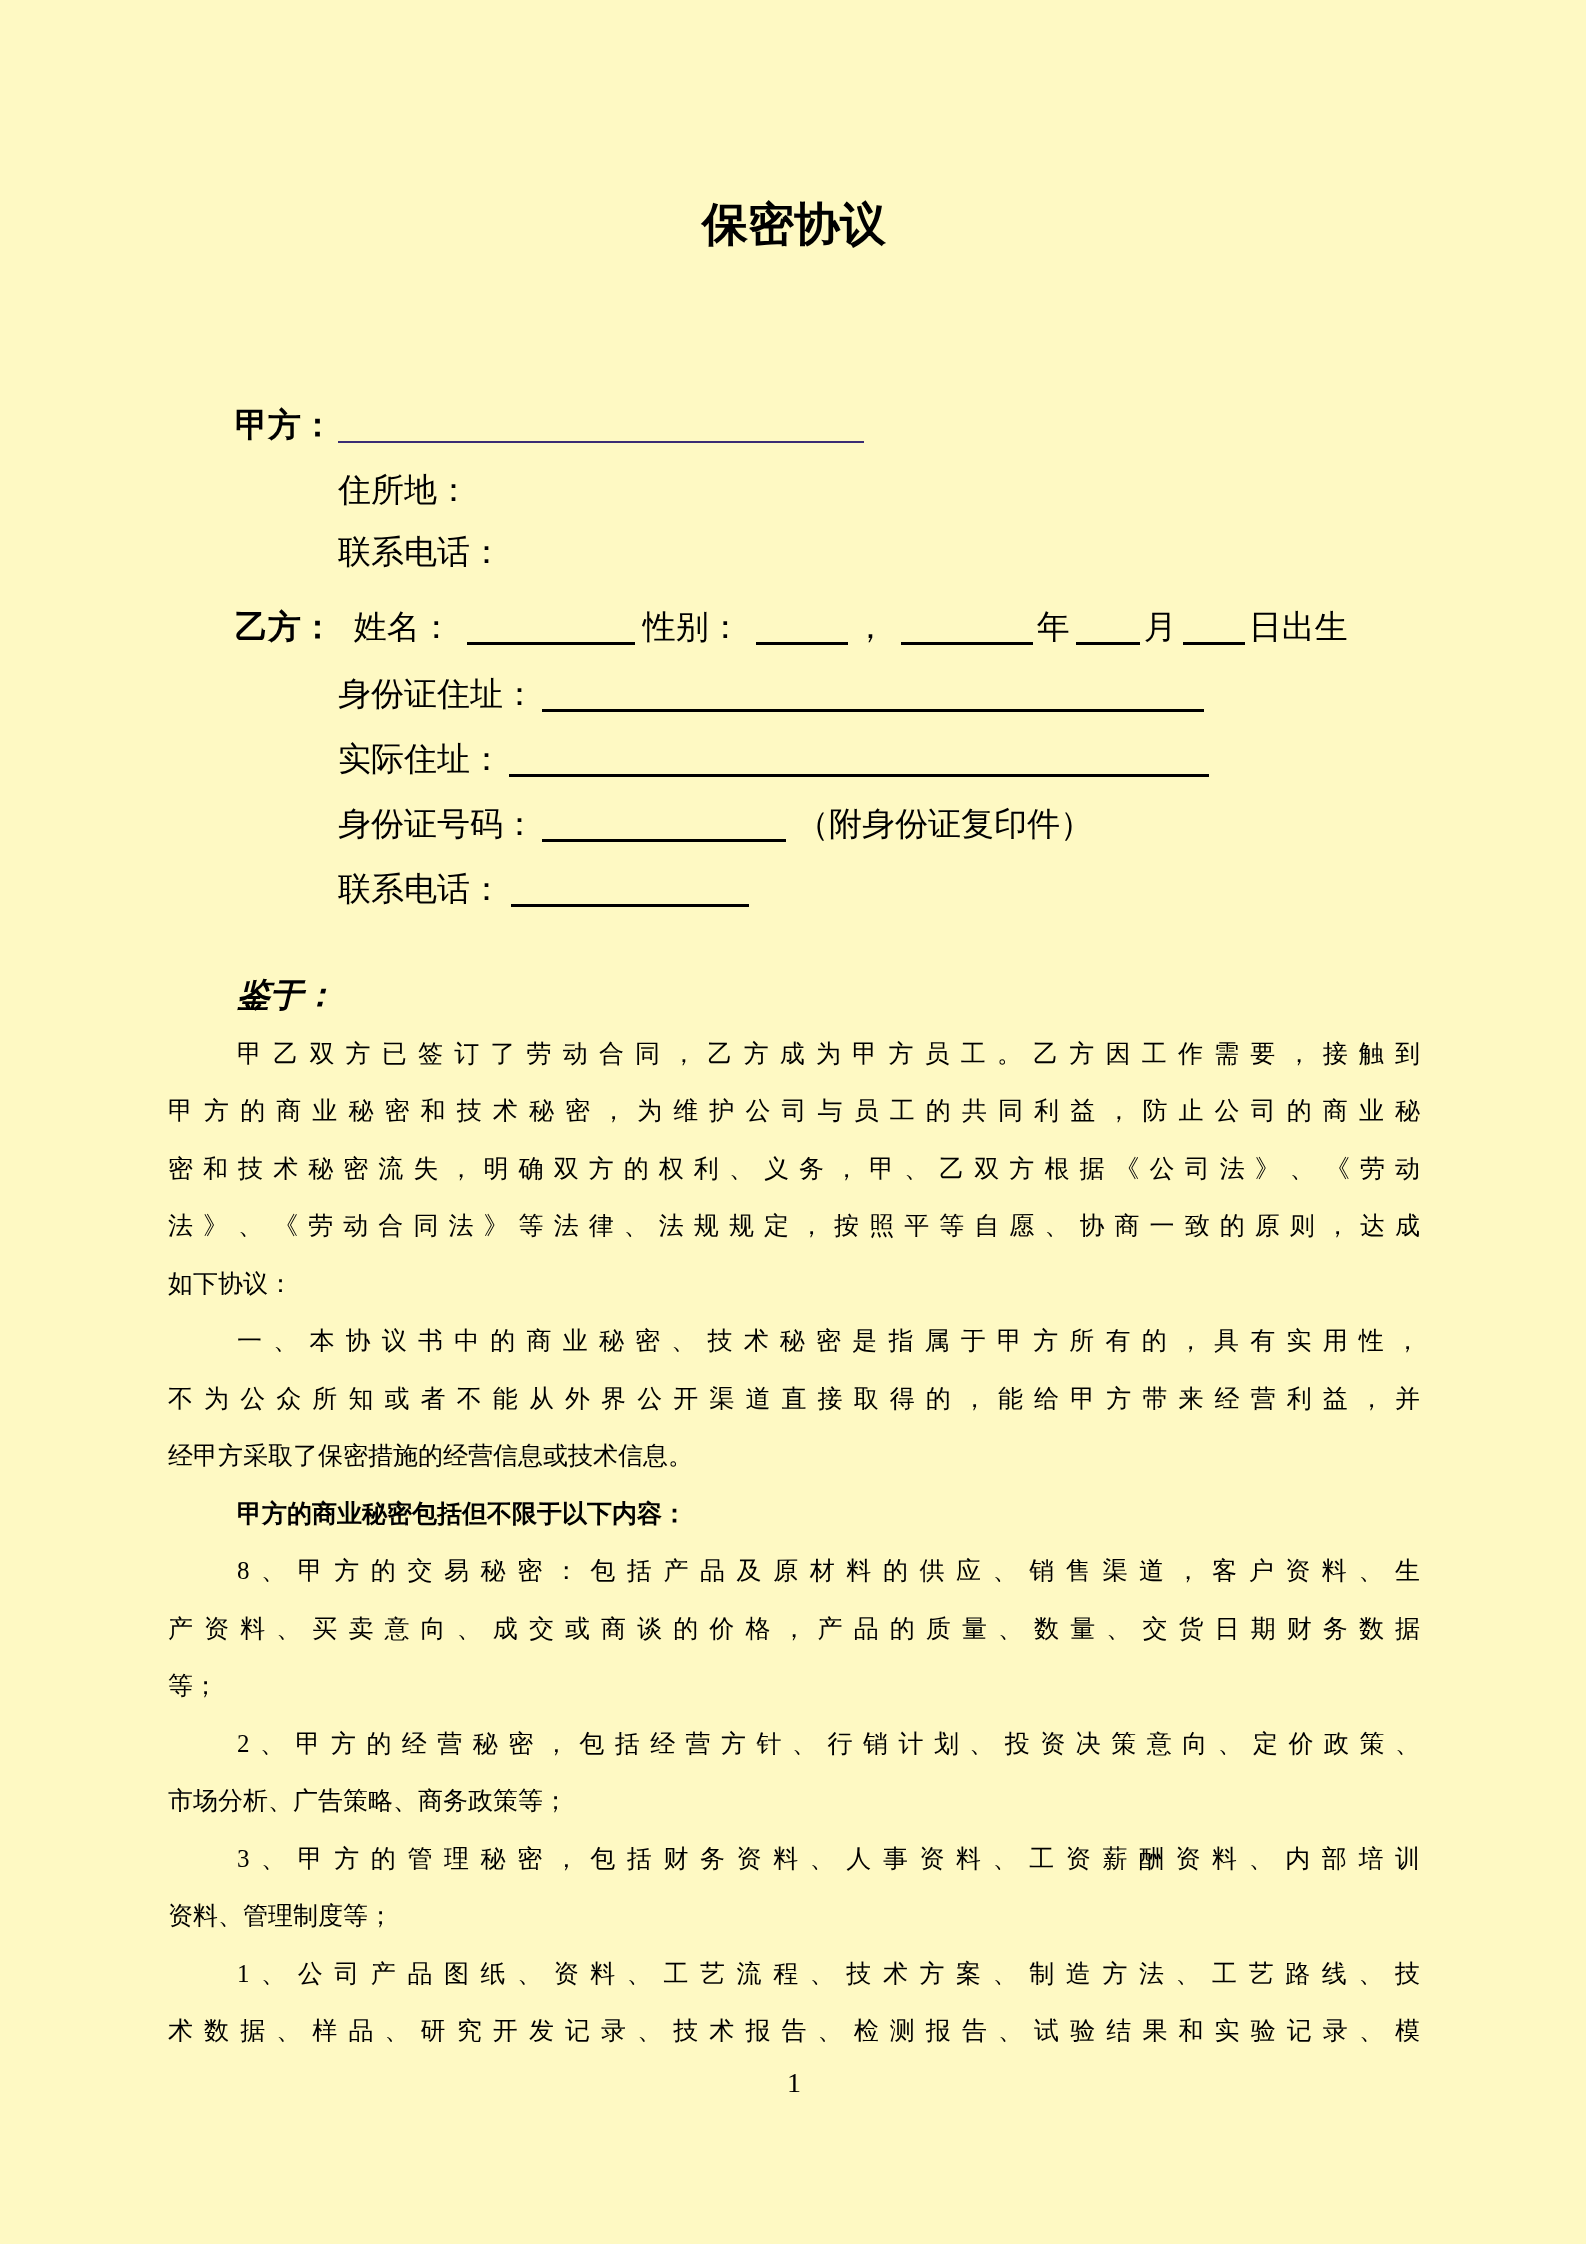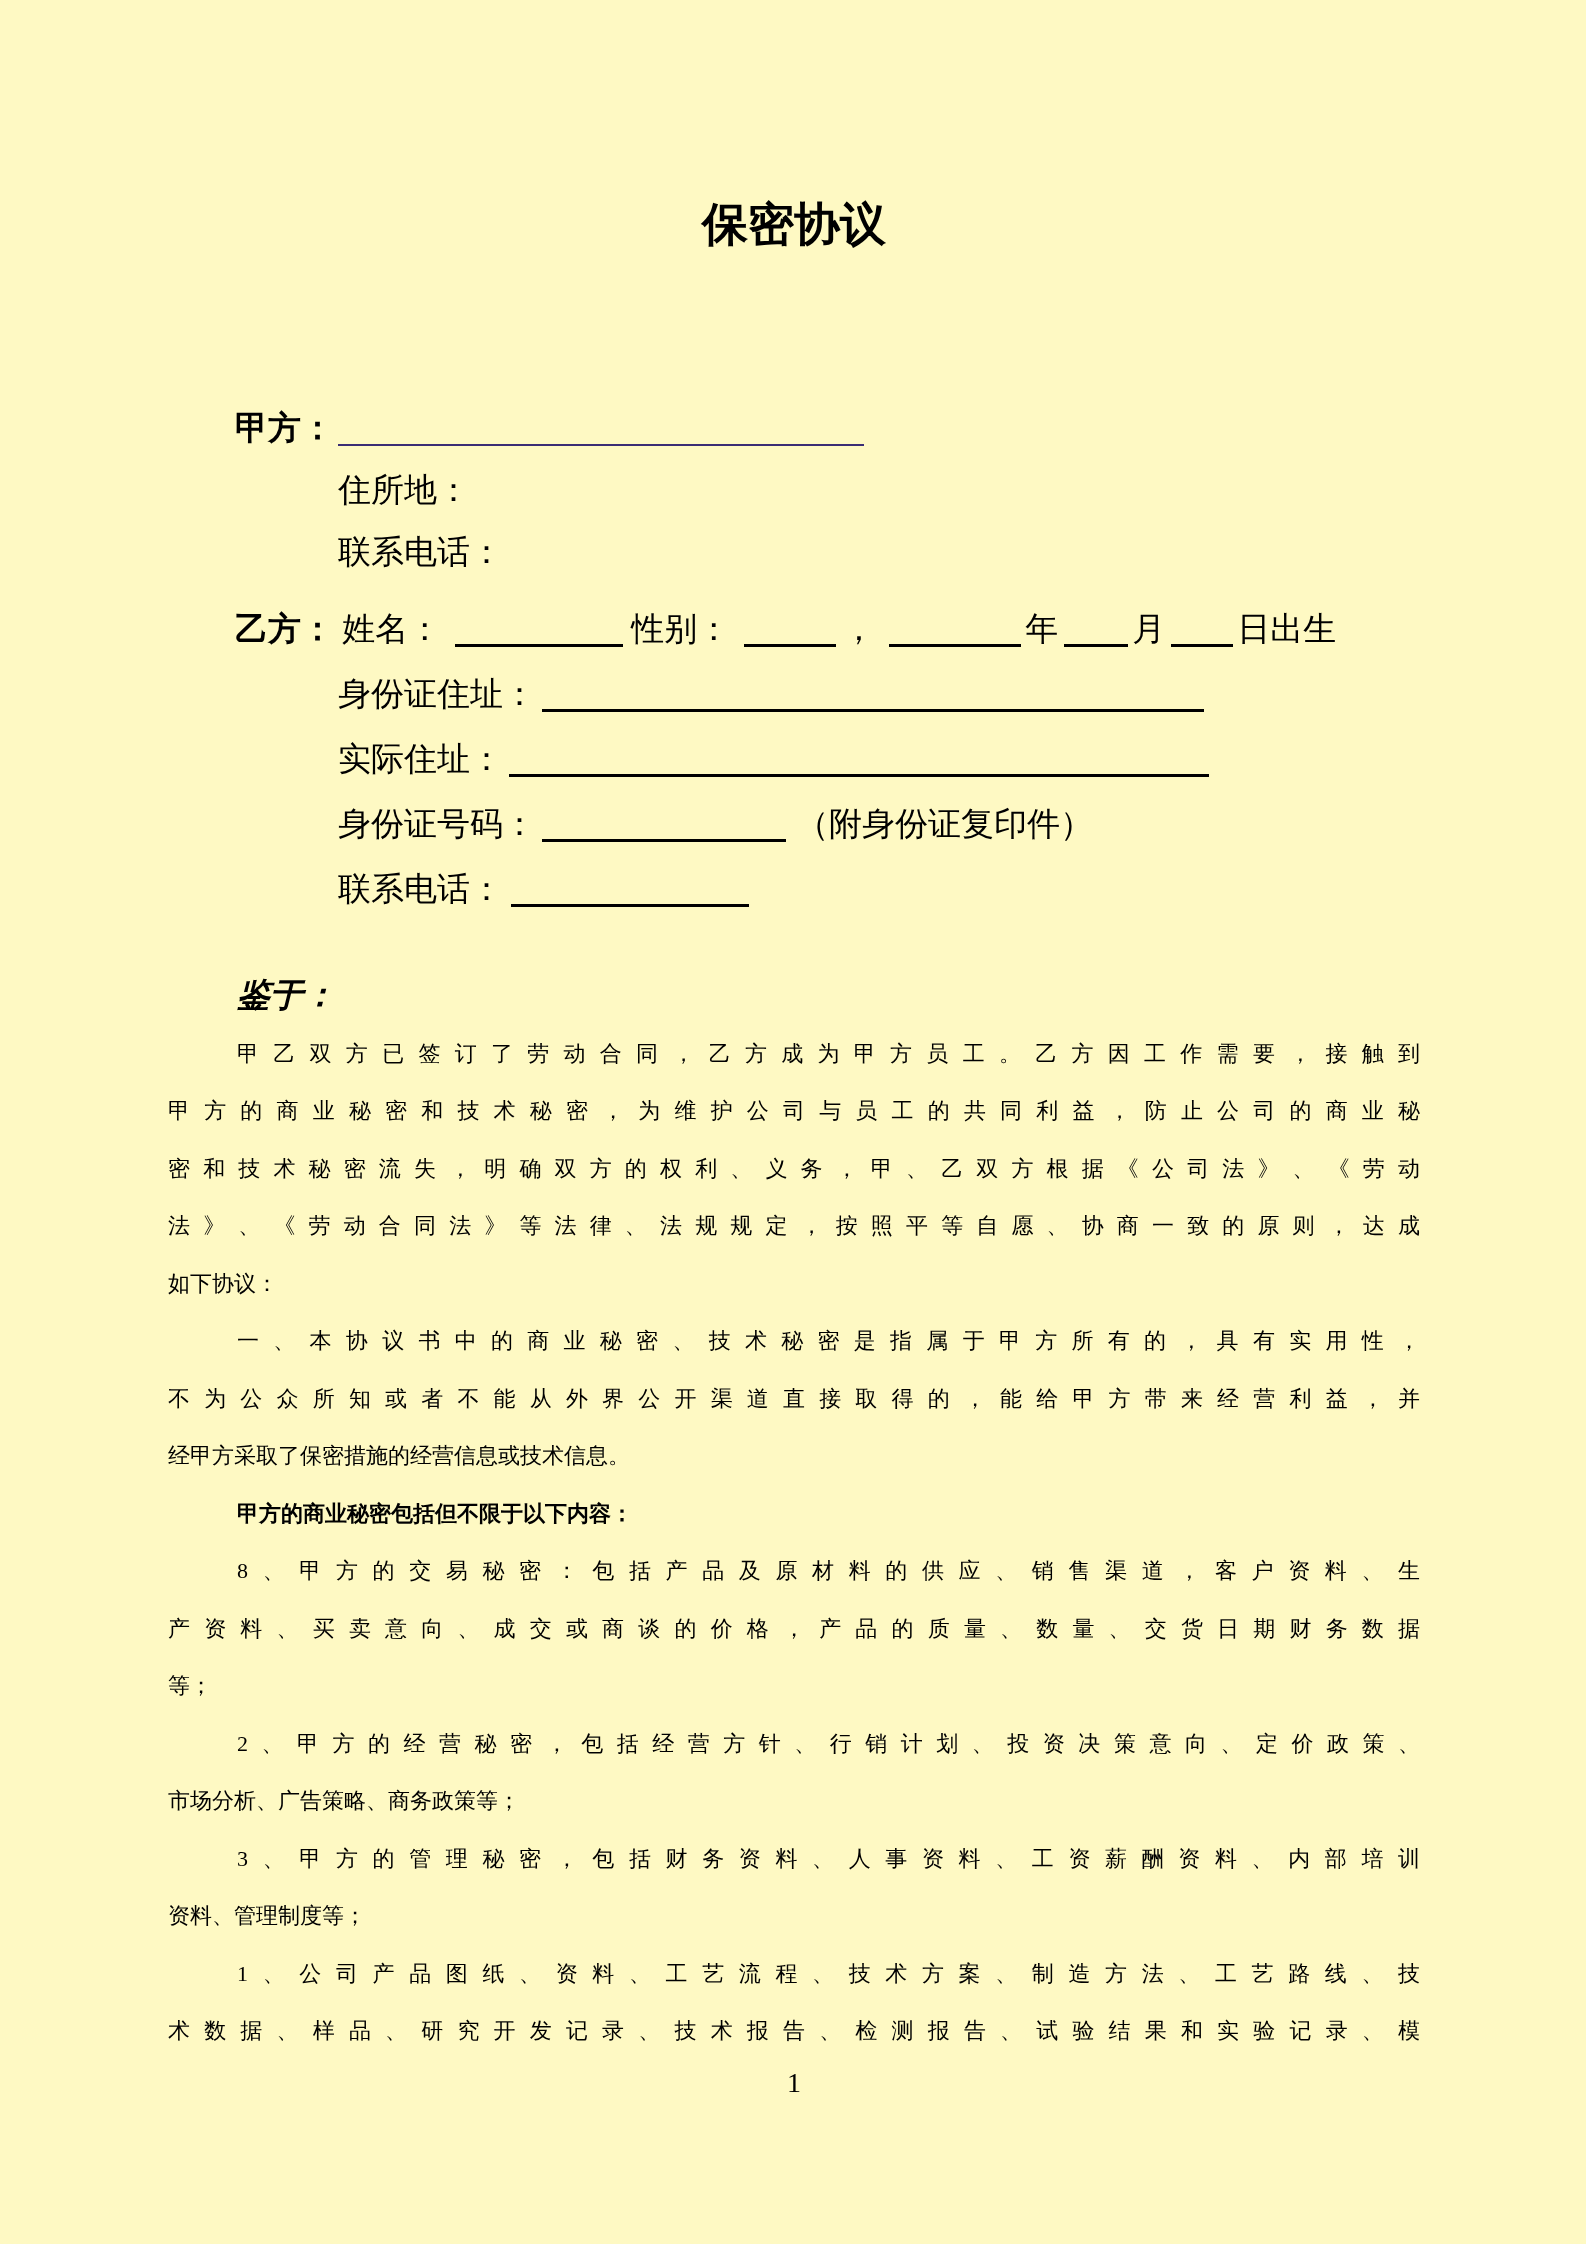--- a/index.html
+++ b/index.html
@@ -19,21 +19,21 @@
     font-size:46px;
     line-height:53px;
     font-weight:700;
     text-align:center;
     padding-top:198px;
   }
 
   
   .pa { margin-top:146px; }
   .row { font-size:33px; line-height:62px; white-space:nowrap; }
-  .row.main { padding-left:67px; }
+  .row.main { padding-left:67px;font-family:Liberation Mono, monospace; }
   .row.sub  { padding-left:170px; }
   .pb { margin-top:14px; }
   .pb .row { line-height:65px; }
   .b { font-weight:700; }
 
   .blank {
     display:inline-block;
     height:30px;
     border-bottom:3px solid #000;
     vertical-align:-7px;
@@ -53,21 +53,21 @@
 
   
   .whereas {
     margin-top:45px;
     font-size:33px; line-height:57.5px;
     font-weight:700;
     padding-left:69px;
     font-style:italic;
   }
   .bodyl .ln {
-    font-size:22px;
+    font-size:25px;
     line-height:57.5px;
     height:57.5px;
     overflow:hidden;
   }
   .ln.j {
     text-align:justify;
     text-align-last:justify;
     text-justify:inter-character;
   }
   .ln.i { text-indent:69px; }

